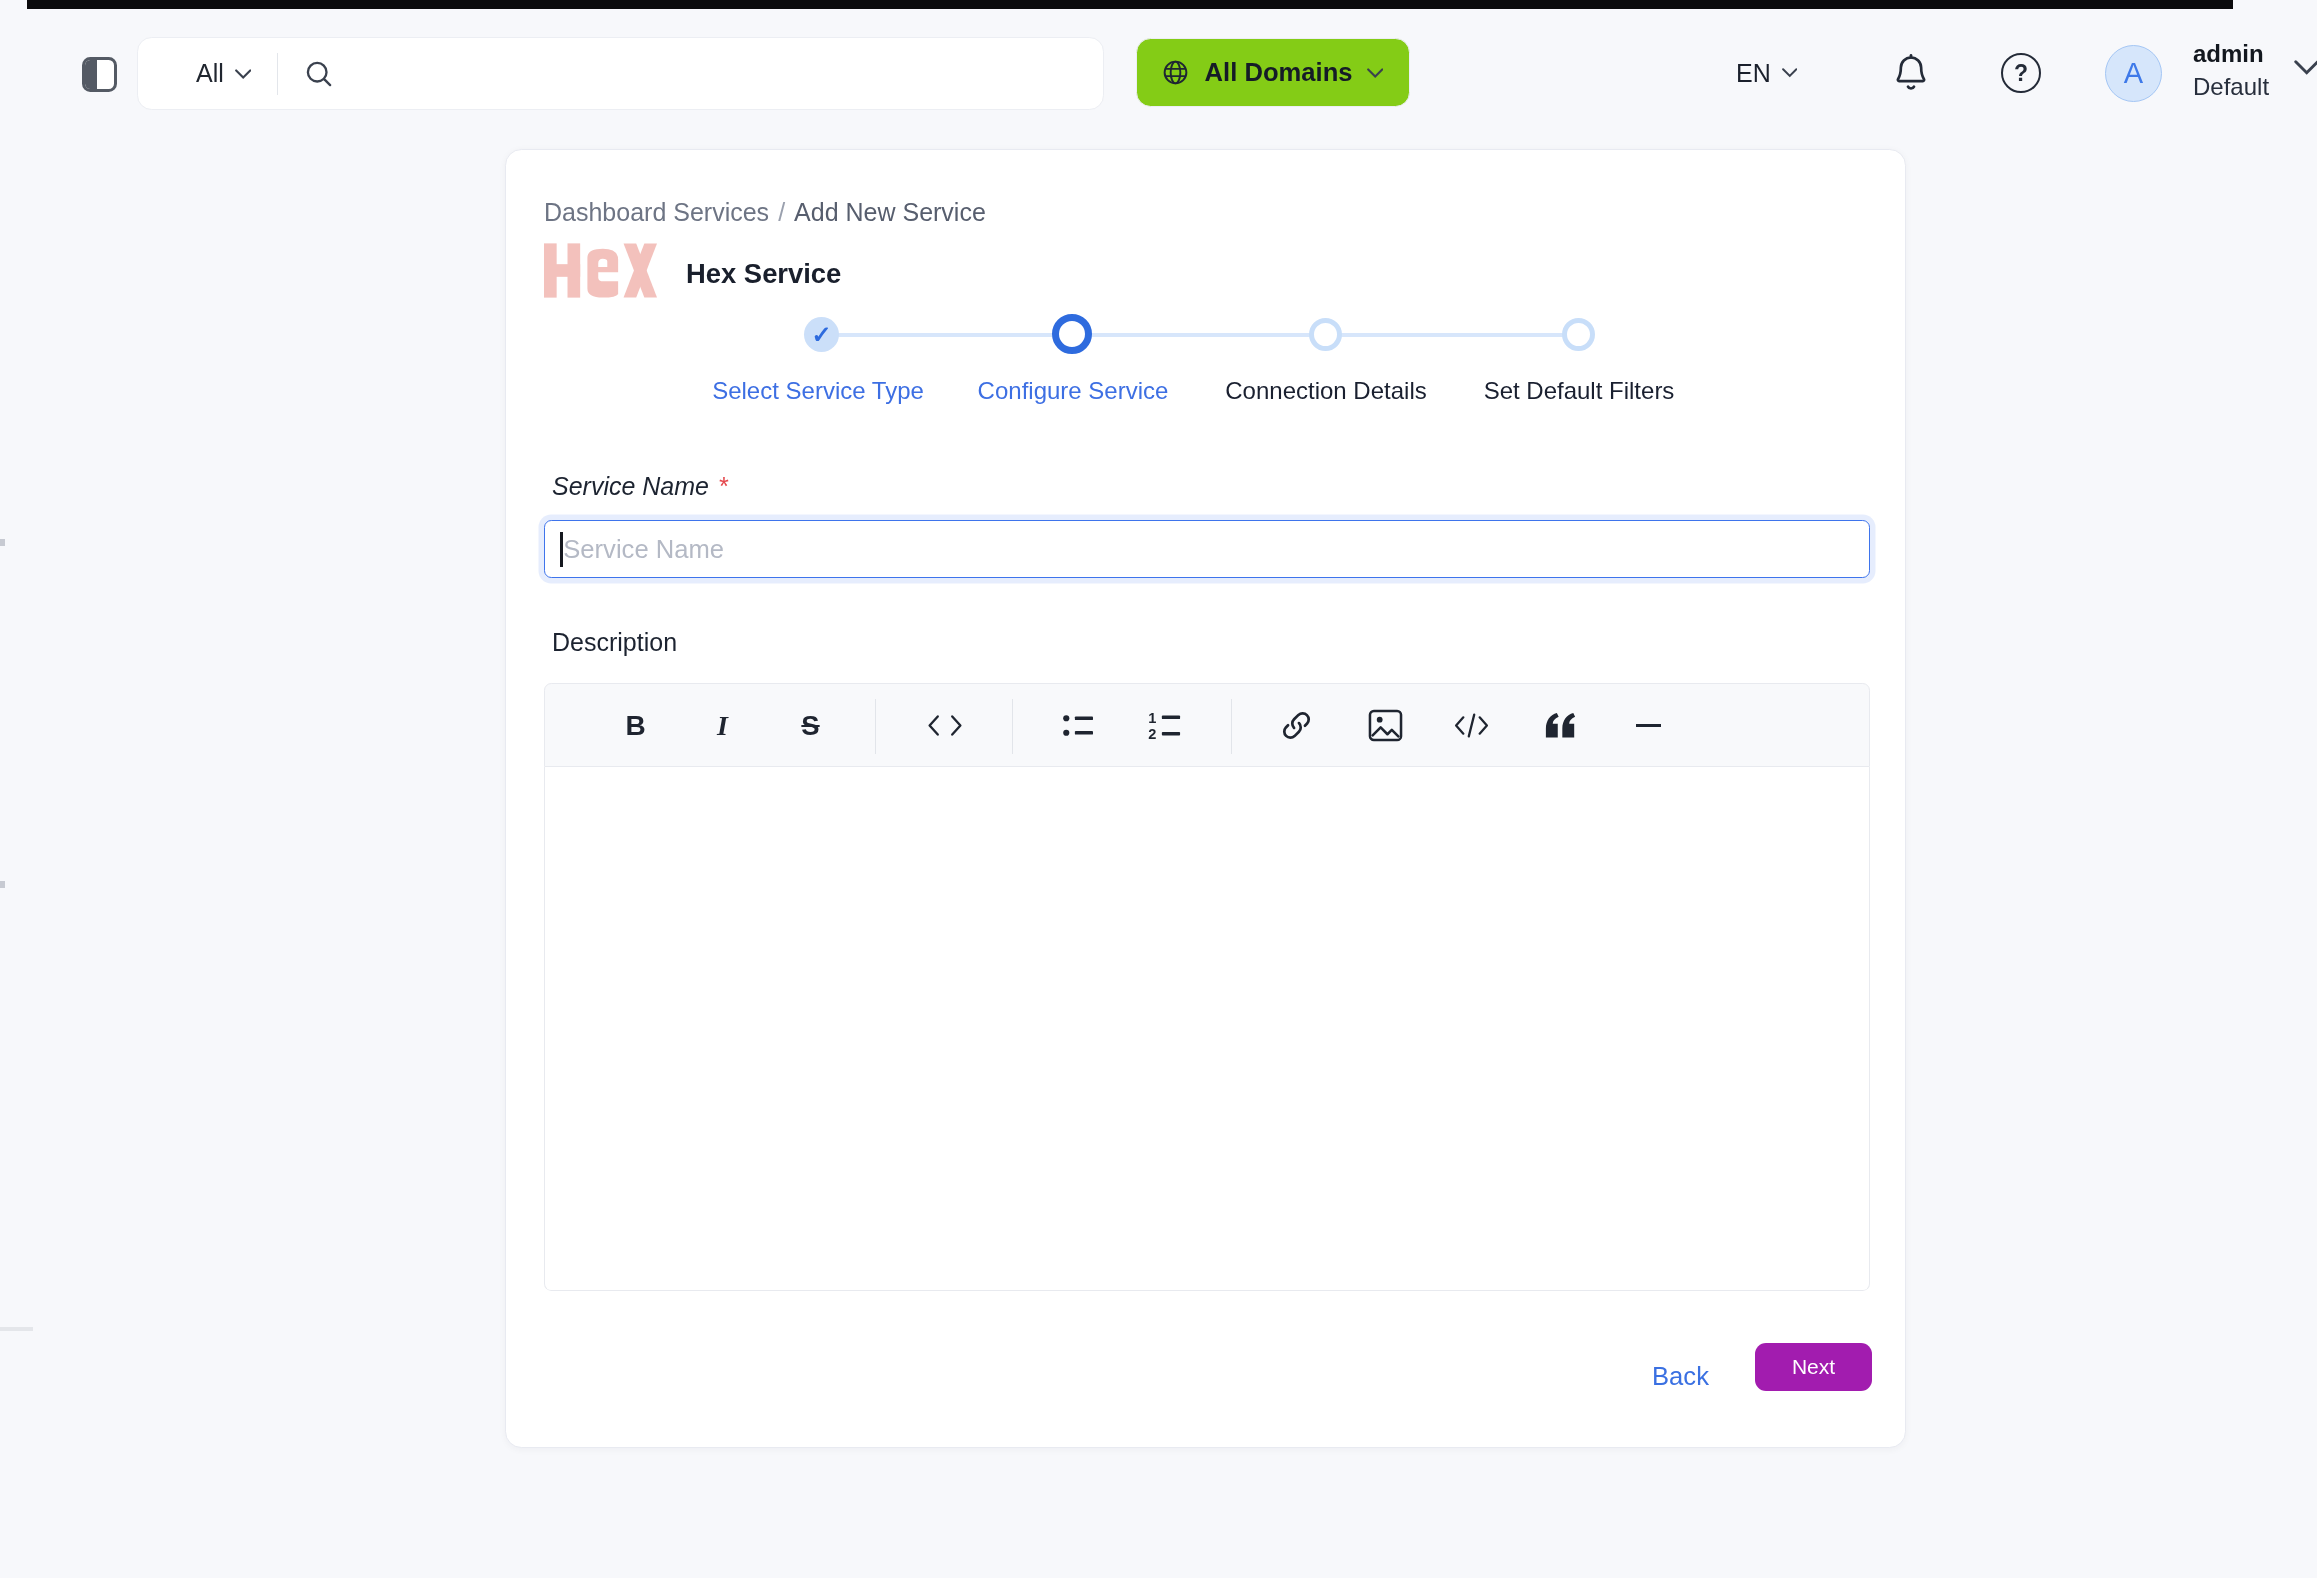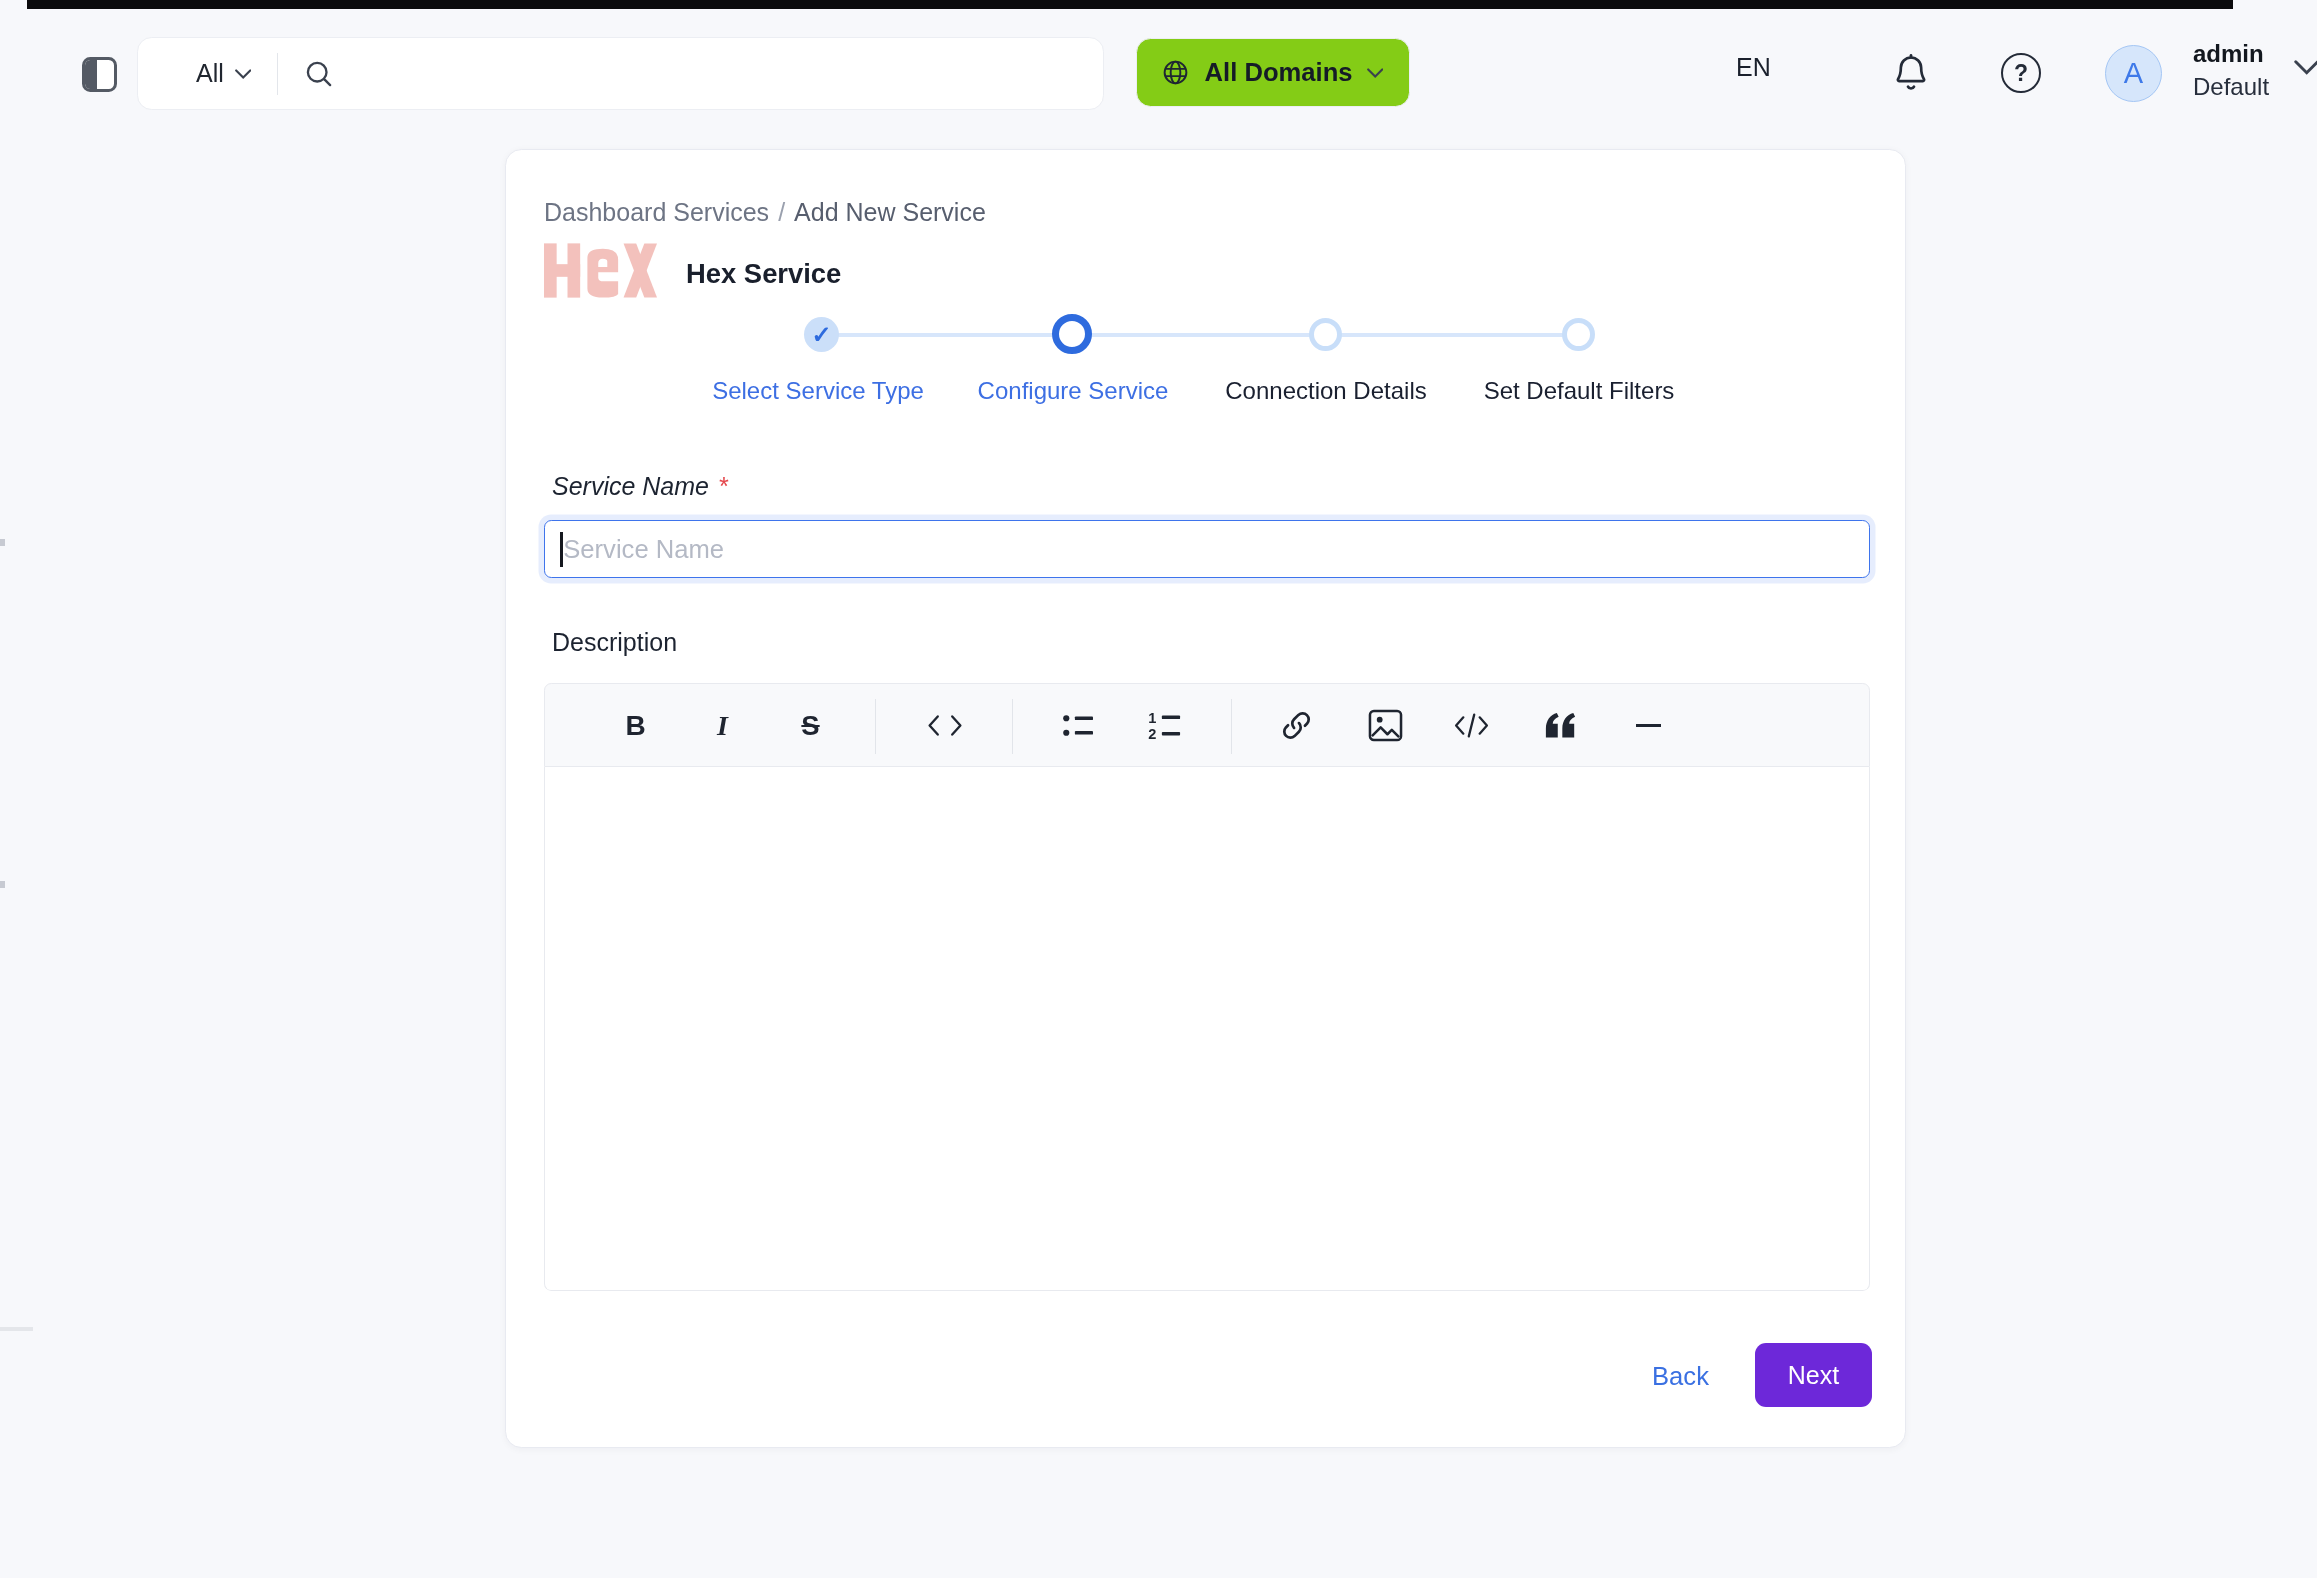--- a/index.html
+++ b/index.html
@@ -24,21 +24,21 @@
   .search-bar { left: 137px; top: 37px; width: 967px; height: 73px; background: #fff; border: 0.9px solid #ECEEF3; border-radius: 14.6px; display: flex; align-items: center; padding: 0 35px 0 58px; }
   .search-input { flex: 1; border: none; outline: none; font-size: 25.6px; color: #1C2330; background: transparent; font-family: "Liberation Sans", sans-serif; }
   .search-input::placeholder { color: #B6BBC6; }
   .scope { display: flex; align-items: center; gap: 11px; font-size: 25px; color: #20262F; cursor: pointer; }
   .search-divider { width: 0.9px; height: 42px; background: #E3E6EB; margin: 0 25.6px; }
 
   .pill-btn { background: #84cc16; border: 0.9px solid #ECEEF3; border-radius: 14.6px; display: flex; align-items: center; cursor: pointer; }
   .domains-btn { left: 1136px; top: 38px; width: 274px; height: 69px; padding: 0 24px; gap: 14.6px; }
   .domains-btn .lbl { font-size: 25.6px; font-weight: 700; color: #151B27; white-space: nowrap; }
 
-  .lang-btn { left: 1736px; top: 53px; height: 40px; display: flex; align-items: center; gap: 11px; cursor: pointer; font-size: 25px; font-weight: 500; color: #1A202C; flex-direction: column; }
+  .lang-btn { left: 1736px; top: 53px; height: 40px; display: flex; align-items: center; gap: 11px; cursor: pointer; font-size: 25px; font-weight: 500; color: #1A202C; }
   .icon-btn { cursor: pointer; display: flex; align-items: center; justify-content: center; }
   .bell-btn { left: 1890px; top: 51px; width: 42px; height: 44px; }
   .help-btn { left: 2001px; top: 53px; width: 40px; height: 40px; border: 2.7px solid #242B38; border-radius: 50%; font-size: 23px; font-weight: 600; color: #242B38; }
   .avatar { left: 2105px; top: 45px; width: 57px; height: 57px; border-radius: 50%; background: #D6E6FB; border: 1.8px solid #A4C6F4; color: #3E79E9; font-size: 29px; display: flex; align-items: center; justify-content: center; cursor: pointer; }
   .user-block { left: 2193px; top: 37px; line-height: 33px; cursor: pointer; }
   .user-name { font-size: 24px; font-weight: 700; color: #13181F; }
   .user-team { font-size: 24px; color: #272E3C; }
   .user-chevron { left: 2293px; top: 60px; }
 
   
@@ -76,21 +76,21 @@
   .editor { left: 38px; top: 533px; width: 1326px; }
   .toolbar { position: relative; height: 84px; background: #F8F9FB; border: 0.9px solid #E8EAEF; border-radius: 7.3px 7.3px 0 0; }
   .tb-btn { position: absolute; top: 16.4px; width: 51px; height: 51px; display: flex; align-items: center; justify-content: center; cursor: pointer; border-radius: 5.5px; color: #1F2530; }
   .tb-divider { position: absolute; top: 14.6px; width: 0.9px; height: 55px; background: #E2E5EA; }
   .tb-bold { font-size: 28px; font-weight: 800; }
   .tb-italic { font-size: 28px; font-weight: 600; font-style: italic; font-family: "Liberation Serif", serif; }
   .tb-strike { font-size: 27.4px; font-weight: 600; text-decoration: line-through; }
   .editor-content { height: 524px; background: #fff; border: 0.9px solid #E8EAEF; border-top: none; border-radius: 0 0 7.3px 7.3px; cursor: text; }
 
   .back-btn { left: 1115px; top: 1212px; width: 119px; text-align: center; font-size: 25.6px; color: #3A70E2; cursor: pointer; }
-  .next-btn { left: 1249px; top: 1193px; width: 117px; height: 64px; background: #6d28d9; border: none; border-radius: 11px; color: #fff; font-size: 25px; font-weight: 500; cursor: pointer; font-family: "Liberation Sans", sans-serif; }
+  .next-btn { left: 1249px; top: 1193px; width: 117px; height: 48px; background: #a21caf; border: none; border-radius: 11px; color: #fff; font-size: 21px; font-weight: 500; cursor: pointer; font-family: "Liberation Sans", sans-serif; }
 
   svg { display: block; }
 </style>
 </head>
 <body>
 
 <div class="abs window-strip"></div>
 <div class="abs edge-speck" style="top:539px"></div>
 <div class="abs edge-speck" style="top:881px"></div>
 <div class="abs edge-line"></div>

